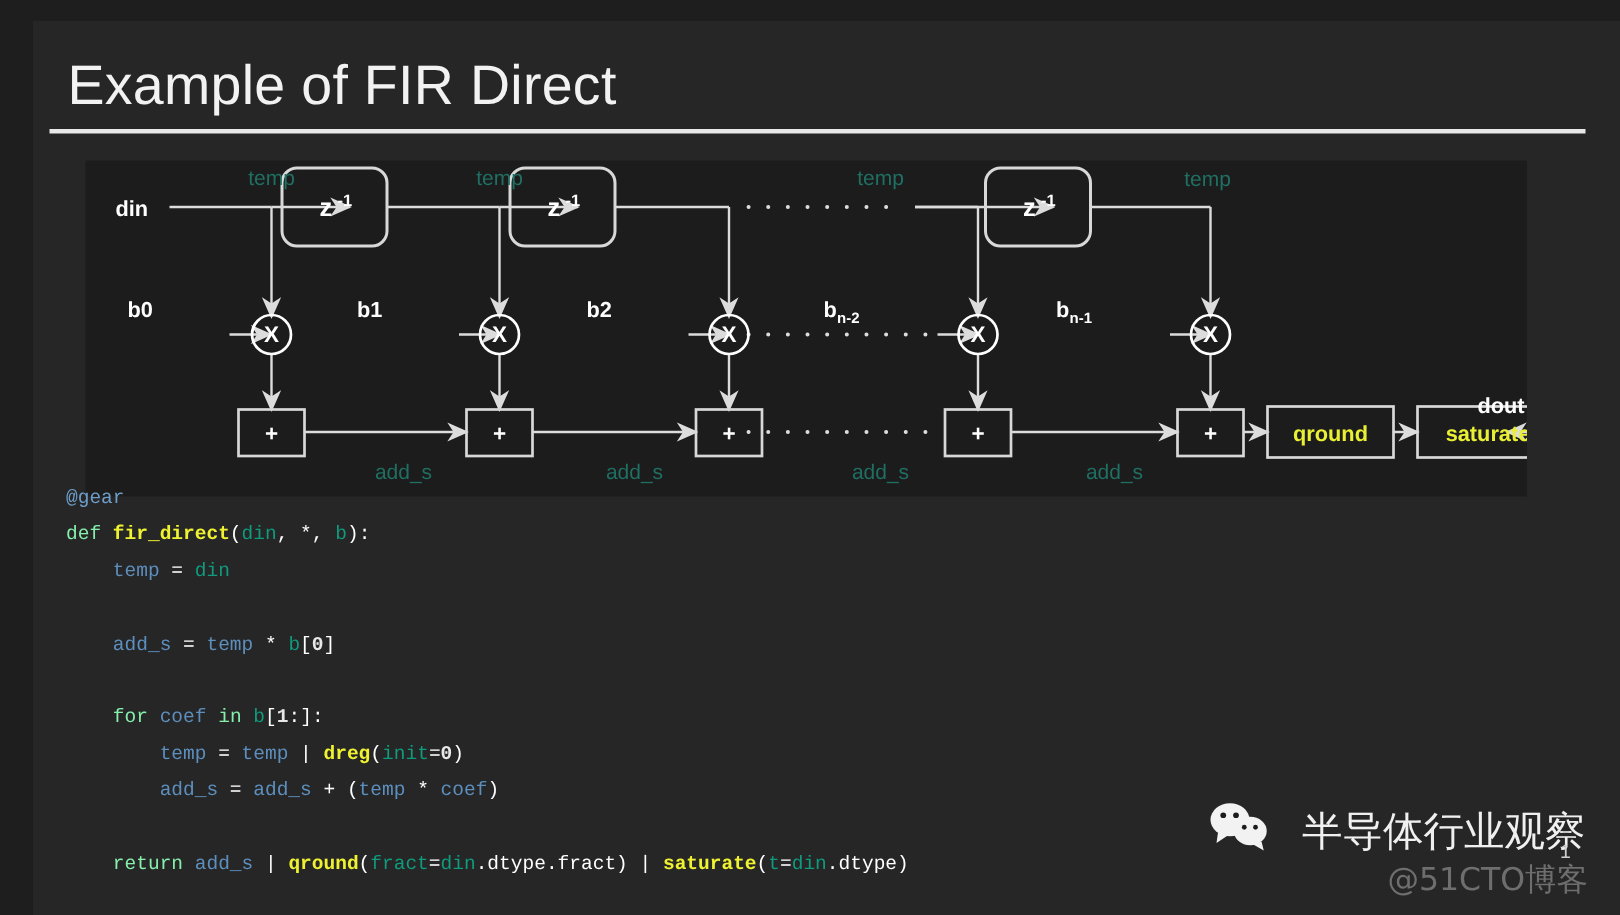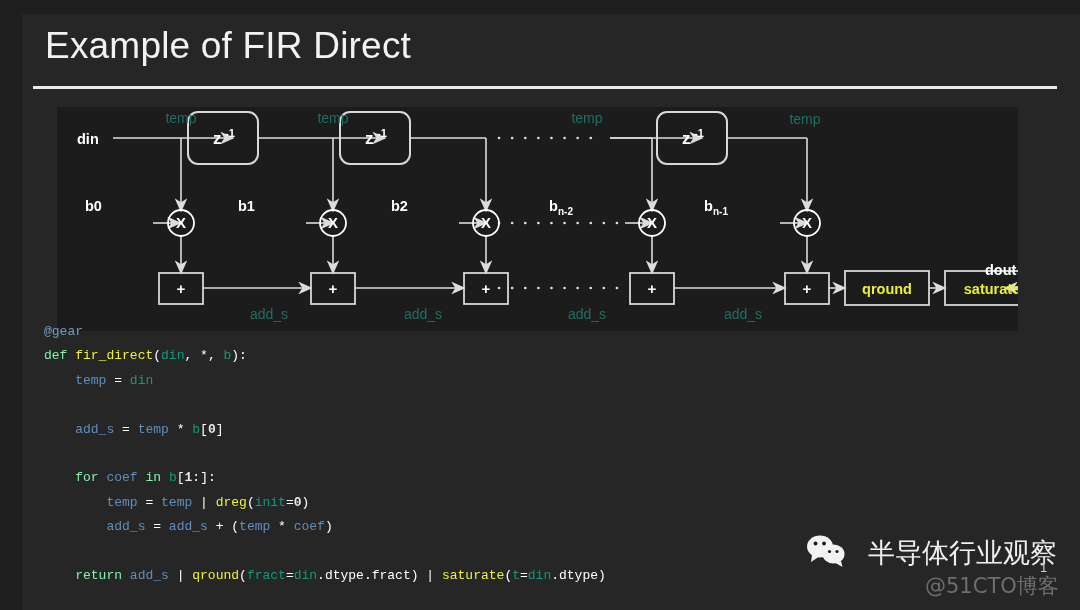--- a/index.html
+++ b/index.html
@@ -14,21 +14,21 @@
   #slide{
     position:absolute;left:0;top:0;width:1080px;height:610px;
     background:#262626;
     overflow:hidden;
   }
   #gutter-left{position:absolute;left:0;top:0;width:22px;height:610px;background:#1e1e1e;}
   #gutter-top{position:absolute;left:0;top:0;width:1080px;height:14px;background:#1e1e1e;}
 
   
   #title{
-    position:absolute;left:45px;top:25px;
+    position:absolute;left:45px;top:36px;
     font-size:37px;color:#f2f2f2;font-weight:400;
     letter-spacing:0.2px;white-space:nowrap;
   }
   #title-rule{
     position:absolute;left:33px;top:86px;width:1024px;height:3px;background:#e8e8e8;
   }
 
   
   #diagram{
     position:absolute;left:57px;top:107px;width:961px;height:224px;
@@ -49,21 +49,21 @@
   #code{
     position:absolute;left:44px;top:320px;
     font-family:"Liberation Mono","DejaVu Sans Mono",monospace;
     font-size:13px;
     line-height:24.4px;
     white-space:pre;
     color:#d4d4d4;
   }
   .k   {color:#86efac;}            
   .dec {color:#6d9ec9;}            
-  .fn  {color:#eef230;font-weight:normal;} 
+  .fn  {color:#eef230;font-weight:bold;} 
   .var {color:#5d8fbe;}            
   .tl  {color:#0f9b7e;}            
   .pn  {color:#ffffff;}            
   .num {color:#e8e8e8;font-weight:bold;}
 
   
   #wm{position:absolute;left:806px;top:534px;display:flex;align-items:center;gap:20px;}
   #wm-text{font-size:27px;color:#f0f0f0;font-family:"DejaVu Sans",sans-serif;white-space:nowrap;}
   #pageno{position:absolute;left:1040px;top:560px;font-size:13px;color:#cfcfcf;}
   #wm2{position:absolute;left:925px;top:572px;font-size:21px;color:#6e6e6e;font-family:"DejaVu Sans",sans-serif;white-space:nowrap;}

